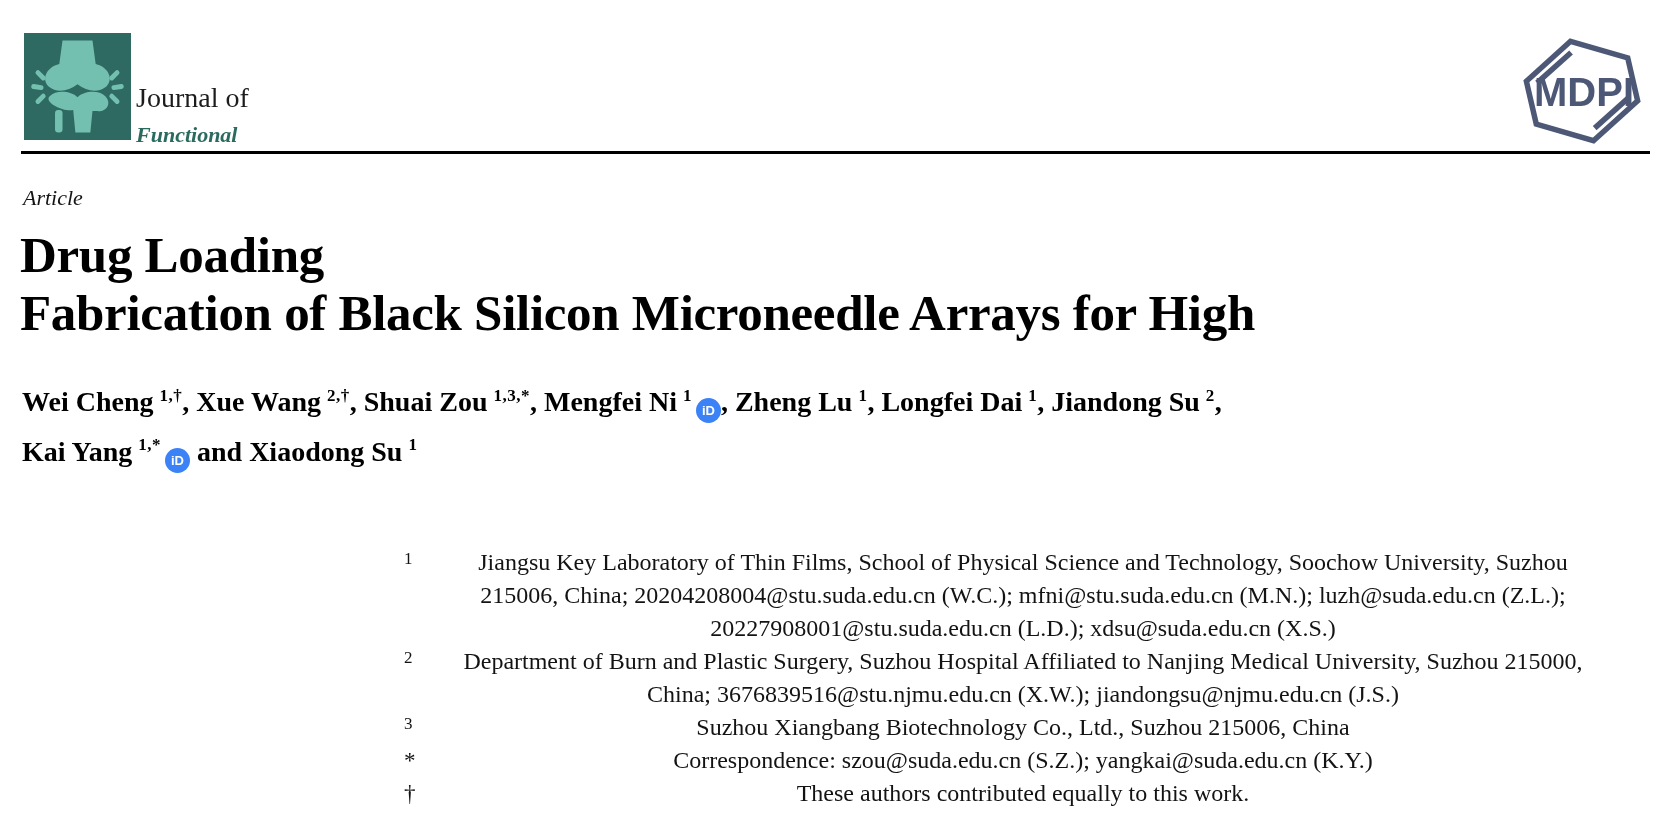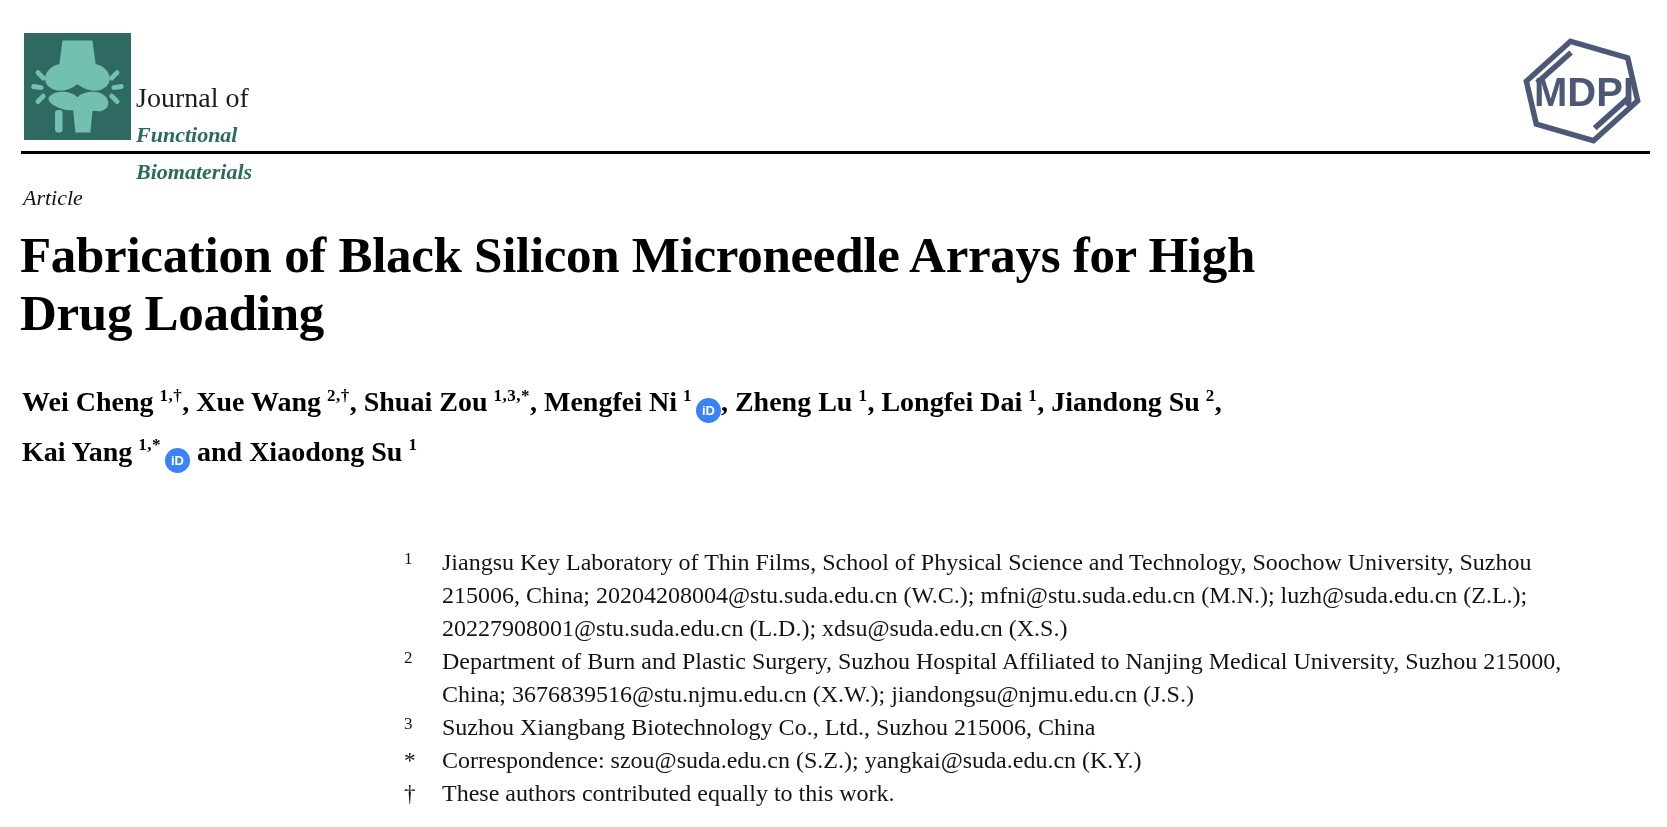--- a/index.html
+++ b/index.html
@@ -31,21 +31,21 @@
   .orcid{display:inline-block;width:25px;height:25px;border-radius:50%;background:#3b82f6;
          color:#fff;font-family:"Liberation Sans",sans-serif;font-size:13px;font-weight:bold;
          text-align:center;line-height:25px;vertical-align:-4px;margin-left:4px;cursor:pointer;}
 
   
   .affiliations{position:absolute;left:404px;top:546px;width:1200px;font-size:24px;
                 line-height:33px;color:#131313;}
   .aff-row{display:flex;align-items:flex-start;}
   .aff-marker{flex:0 0 38px;font-size:23px;}
   .aff-marker.raised{font-size:17px;position:relative;top:-4px;}
-  .aff-text{flex:1;}
+  .aff-text{flex:1;text-align:center;}
 </style>
 </head>
 <body>
 
 <div class="page">
 
   <div class="logo-box">
     <svg viewBox="0 0 100 100">
       <g fill="#74C0B0">
         <path d="M36 7 L64 7 L67 29 C79 32 84 43 77 50 C70 56 59 55 50 48 C41 55 30 56 23 50 C16 43 21 32 33 29 Z"></path>
@@ -59,41 +59,40 @@
         <line x1="87" y1="37" x2="82" y2="42"></line>
         <line x1="91" y1="50" x2="84" y2="51"></line>
         <line x1="87" y1="64" x2="82" y2="59"></line>
       </g>
     </svg>
   </div>
 
   <div class="journal-title">
     <span class="j-prefix">Journal of</span>
     <span class="j-name">Functional</span>
-    <span class="j-name">Biomaterials</span>
   </div>
 
   <div class="mdpi">
     <svg viewBox="0 0 140 114">
       <g transform="rotate(-13 70 57)" stroke="#4D5876" stroke-width="5.5" fill="none">
         <path d="M70 6 L122 35 L122 79 L70 108 L18 79 L18 35 Z"></path>
         <path d="M68 17 L28 39"></path>
         <path d="M114 74 L74 96"></path>
       </g>
       <text x="72" y="72" text-anchor="middle" font-family="Liberation Sans, sans-serif" font-size="40" font-weight="bold" fill="#4D5876">MDPI</text>
     </svg>
   </div>
 
   <div class="rule"></div>
 
   <div class="article-label">Article</div>
 
   <div class="title">
+    <div>Drug Loading</div>
     <div>Fabrication of Black Silicon Microneedle Arrays for High</div>
-    <div>Drug Loading</div>
   </div>
 
   <div class="authors"><span><span>Wei Cheng</span><span class="a-sup" style="vertical-align: super;">1,†</span>, </span><span><span>Xue Wang</span><span class="a-sup" style="vertical-align: super;">2,†</span>, </span><span><span>Shuai Zou</span><span class="a-sup" style="vertical-align: super;">1,3,*</span>, </span><span><span>Mengfei Ni</span><span class="a-sup" style="vertical-align: super;">1</span><span class="orcid">iD</span>, </span><span><span>Zheng Lu</span><span class="a-sup" style="vertical-align: super;">1</span>, </span><span><span>Longfei Dai</span><span class="a-sup" style="vertical-align: super;">1</span>, </span><span><span>Jiandong Su</span><span class="a-sup" style="vertical-align: super;">2</span>,</span><br><span><span>Kai Yang</span><span class="a-sup" style="vertical-align: super;">1,*</span><span class="orcid">iD</span> and </span><span><span>Xiaodong Su</span><span class="a-sup" style="vertical-align: super;">1</span></span></div>
 
   <div class="affiliations">
       <div class="aff-row">
         <div class="aff-marker raised">1</div>
         <div class="aff-text">Jiangsu Key Laboratory of Thin Films, School of Physical Science and Technology, Soochow University, Suzhou 215006, China; 20204208004@stu.suda.edu.cn (W.C.); mfni@stu.suda.edu.cn (M.N.); luzh@suda.edu.cn (Z.L.); 20227908001@stu.suda.edu.cn (L.D.); xdsu@suda.edu.cn (X.S.)</div>
       </div>
       <div class="aff-row">

